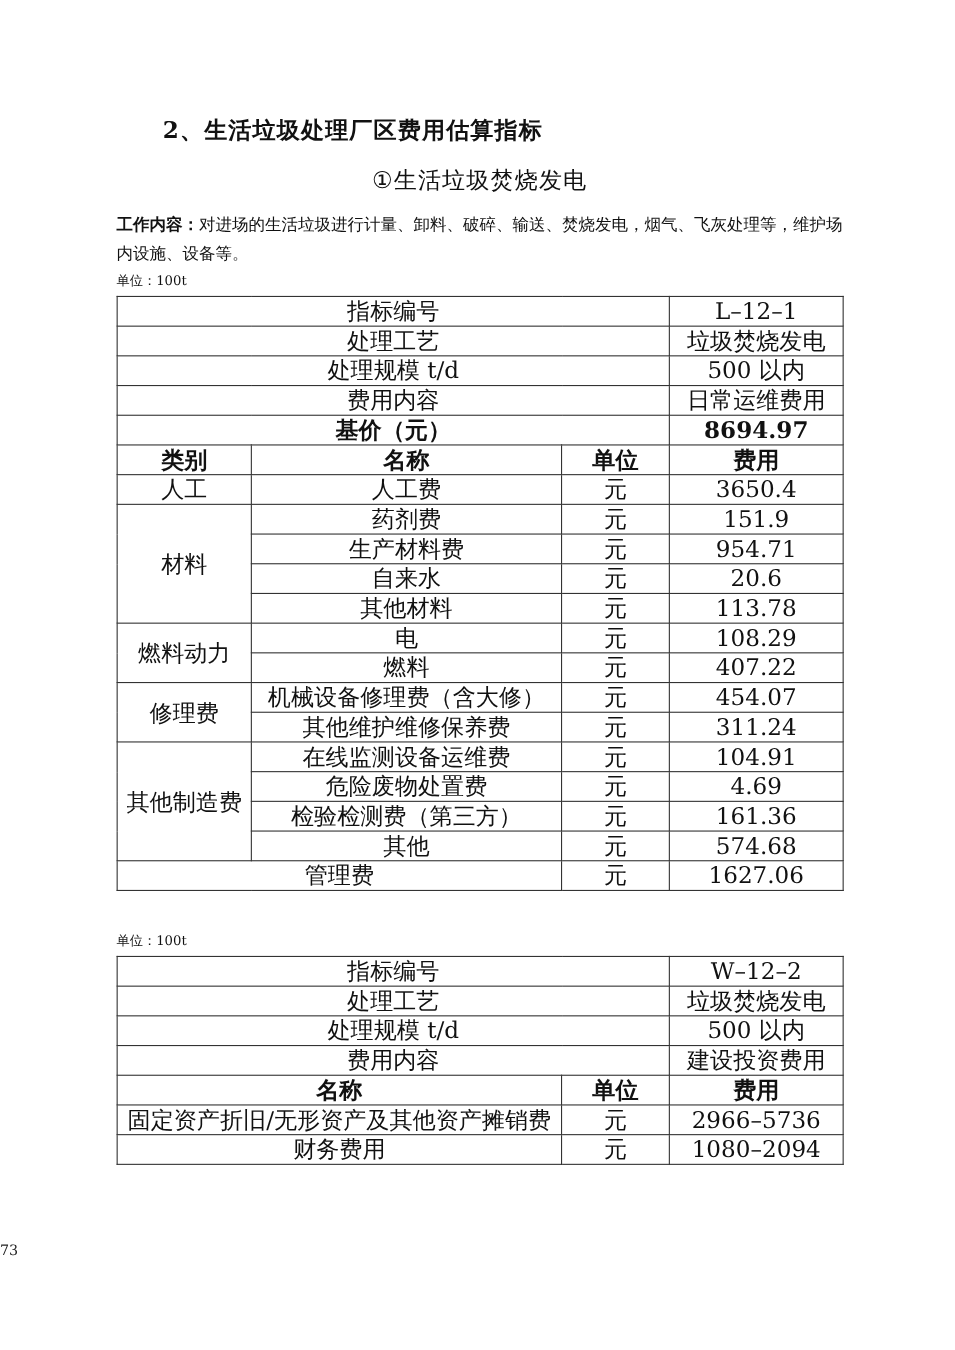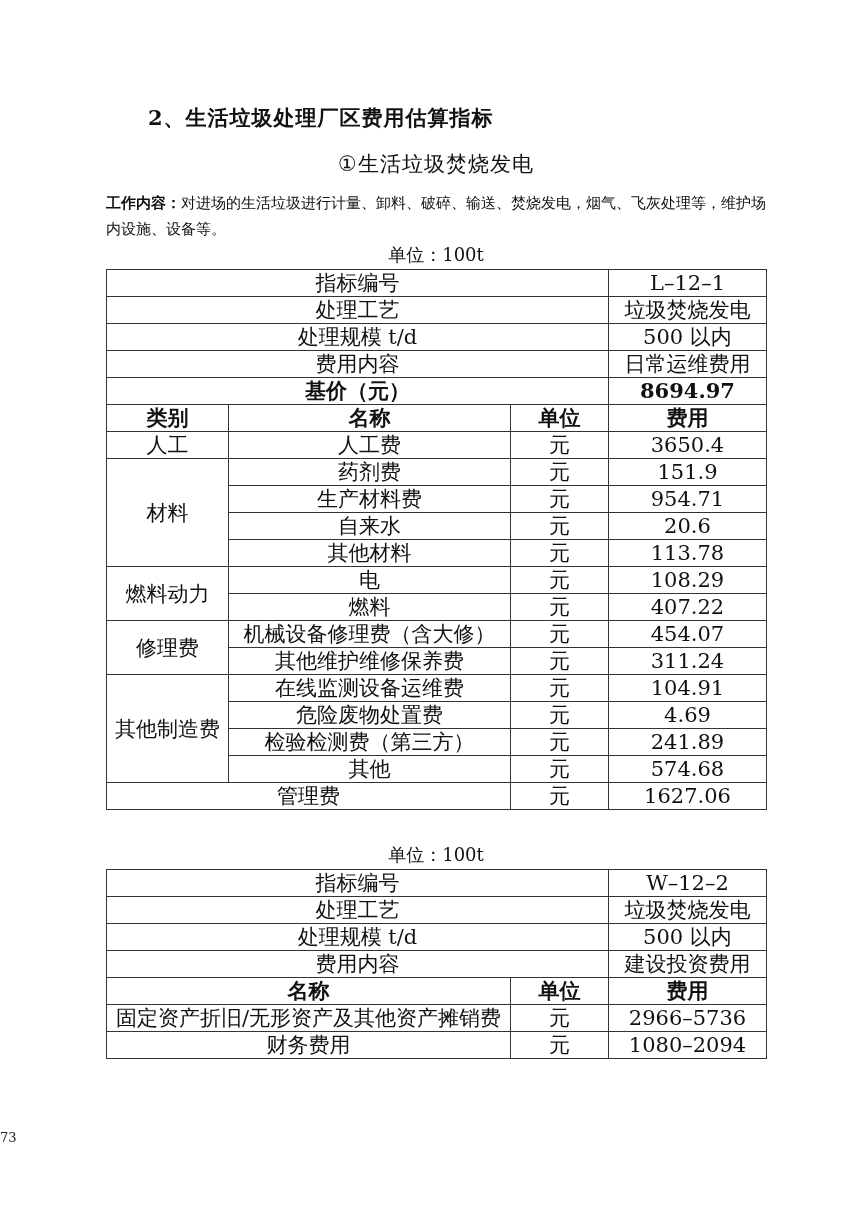--- a/index.html
+++ b/index.html
@@ -54,29 +54,29 @@
   .circ {
     font-family: "DejaVu Sans", sans-serif;
   }
 
   
   .work-content {
     font-size: 15px;
     line-height: 26px;
     text-align: justify;
     margin: 0;
-    font-family: Liberation Mono, monospace;
+    font-family: Liberation Serif, serif;
   }
   .work-content .lead {
     font-weight: 700;
   }
   .unit-line {
-    font-size: 18px;
+    font-size: 12px;
     line-height: 22px;
-    text-align: center;
+    text-align: left;
     font-family: "DejaVu Serif", "Liberation Serif", serif;
     margin: 0;
     padding-bottom: 3px;
   }
   .unit-line.standalone {
     margin-top: 34px;
   }
 
   
   table.doc-table {
@@ -227,21 +227,21 @@
           <td>104.91</td>
         </tr>
         <tr>
           <td>危险废物处置费</td>
           <td>元</td>
           <td>4.69</td>
         </tr>
         <tr>
           <td>检验检测费（第三方）</td>
           <td>元</td>
-          <td>241.89</td>
+          <td>161.36</td>
         </tr>
         <tr>
           <td>其他</td>
           <td>元</td>
           <td>574.68</td>
         </tr>
 
         <tr>
           <td colspan="2">管理费</td>
           <td>元</td>

